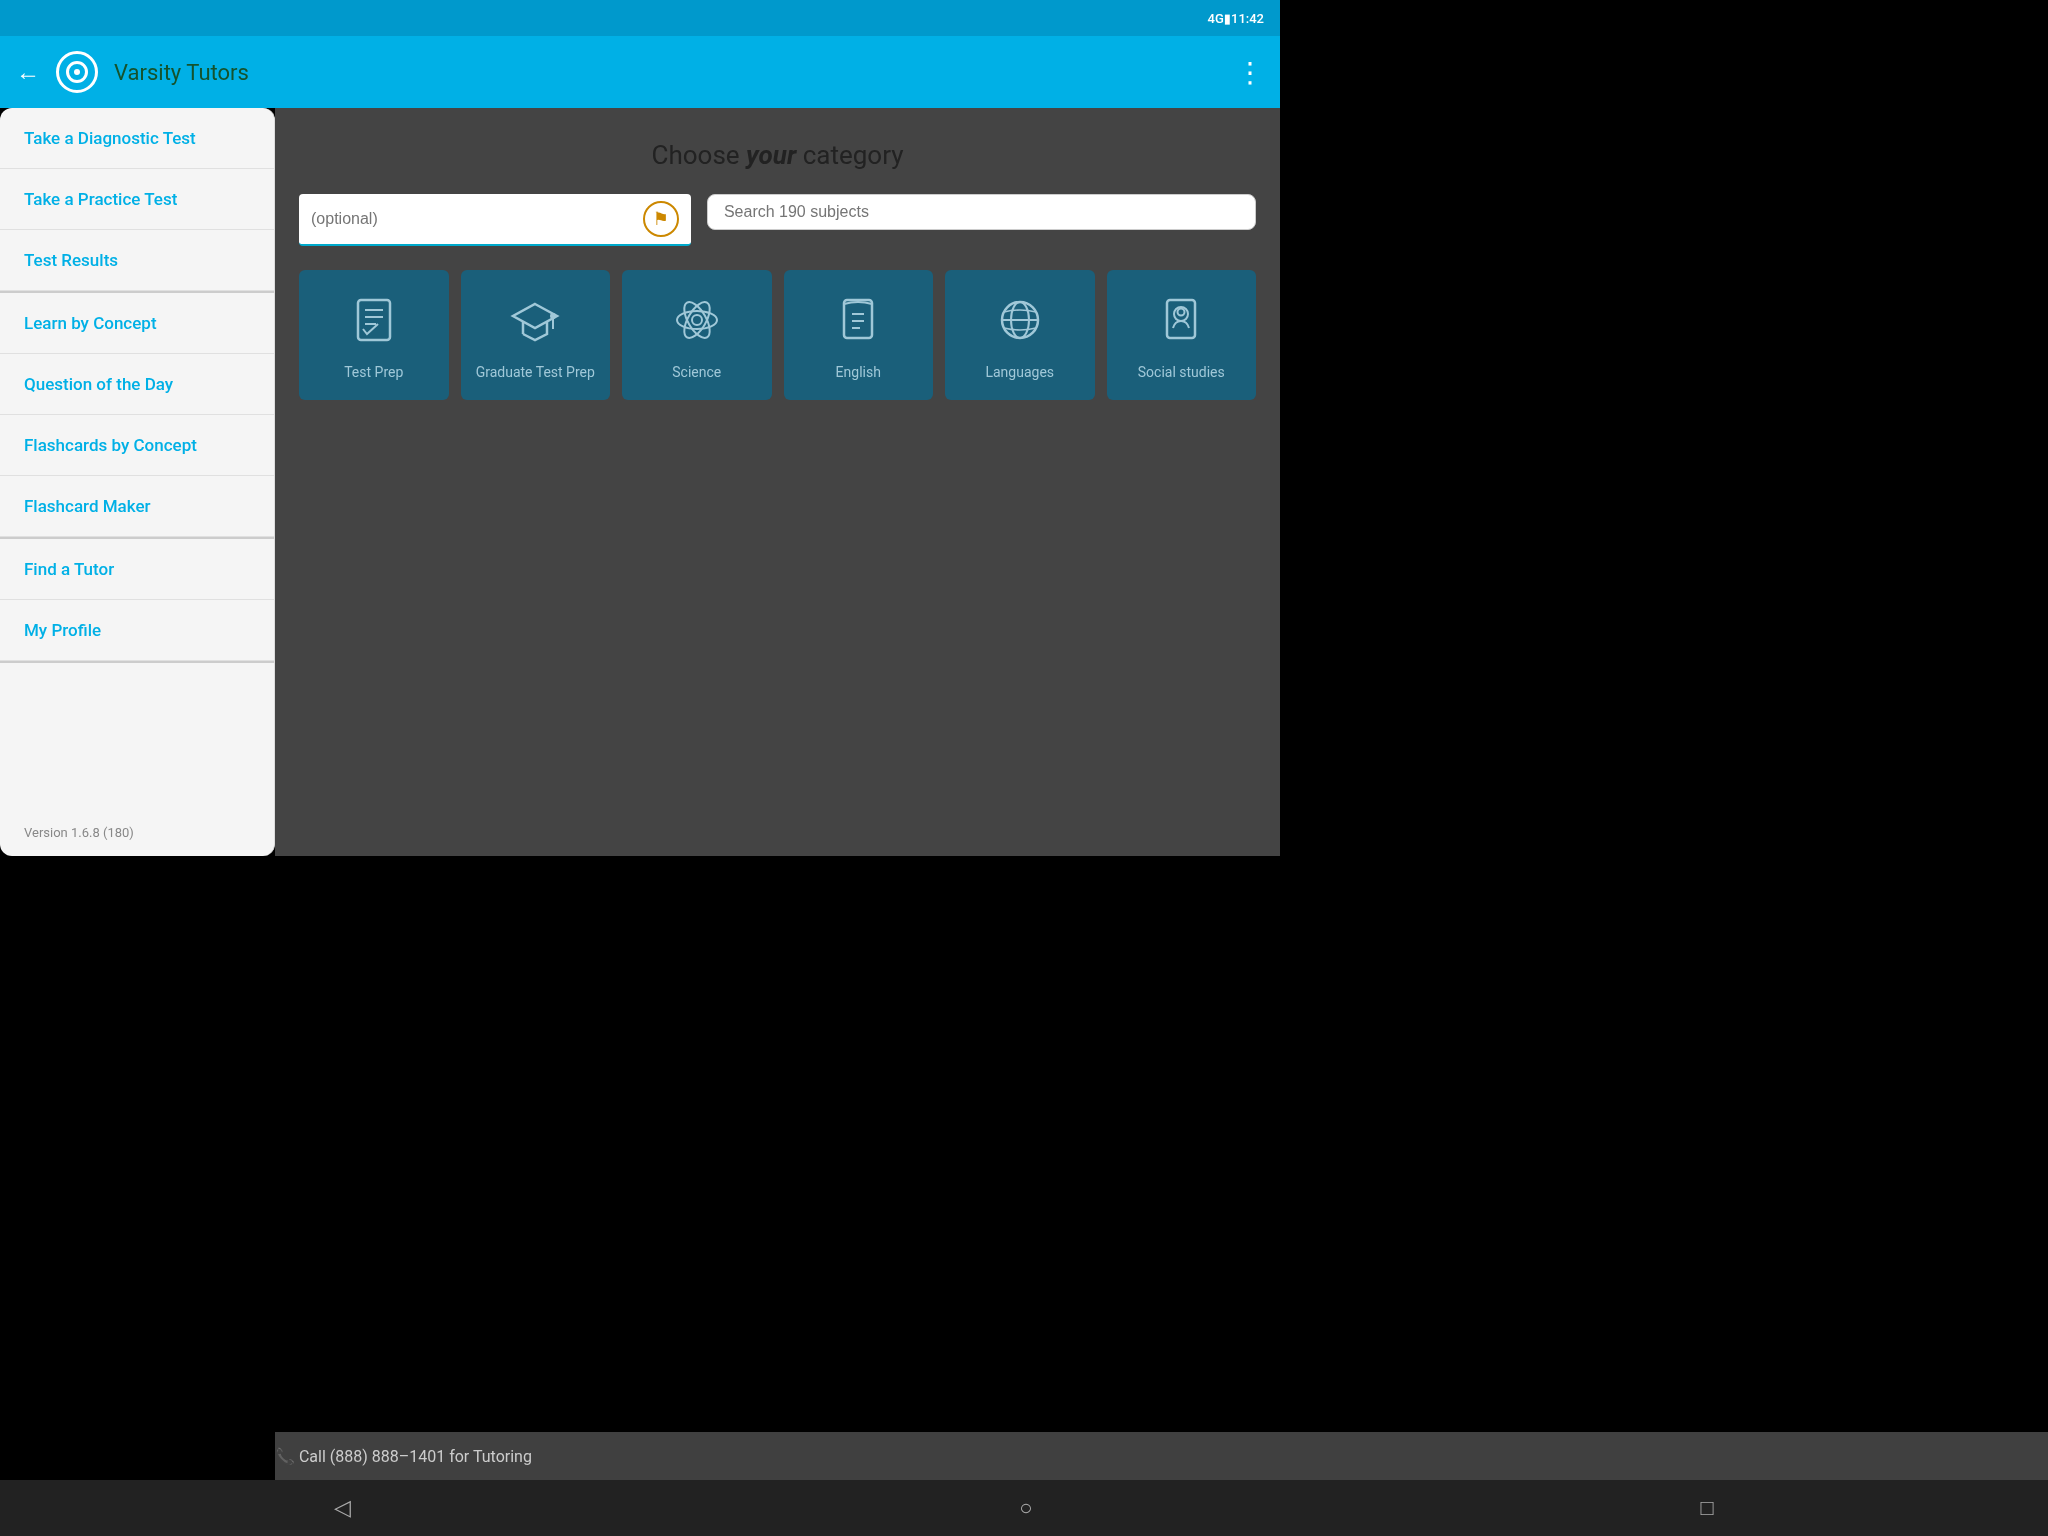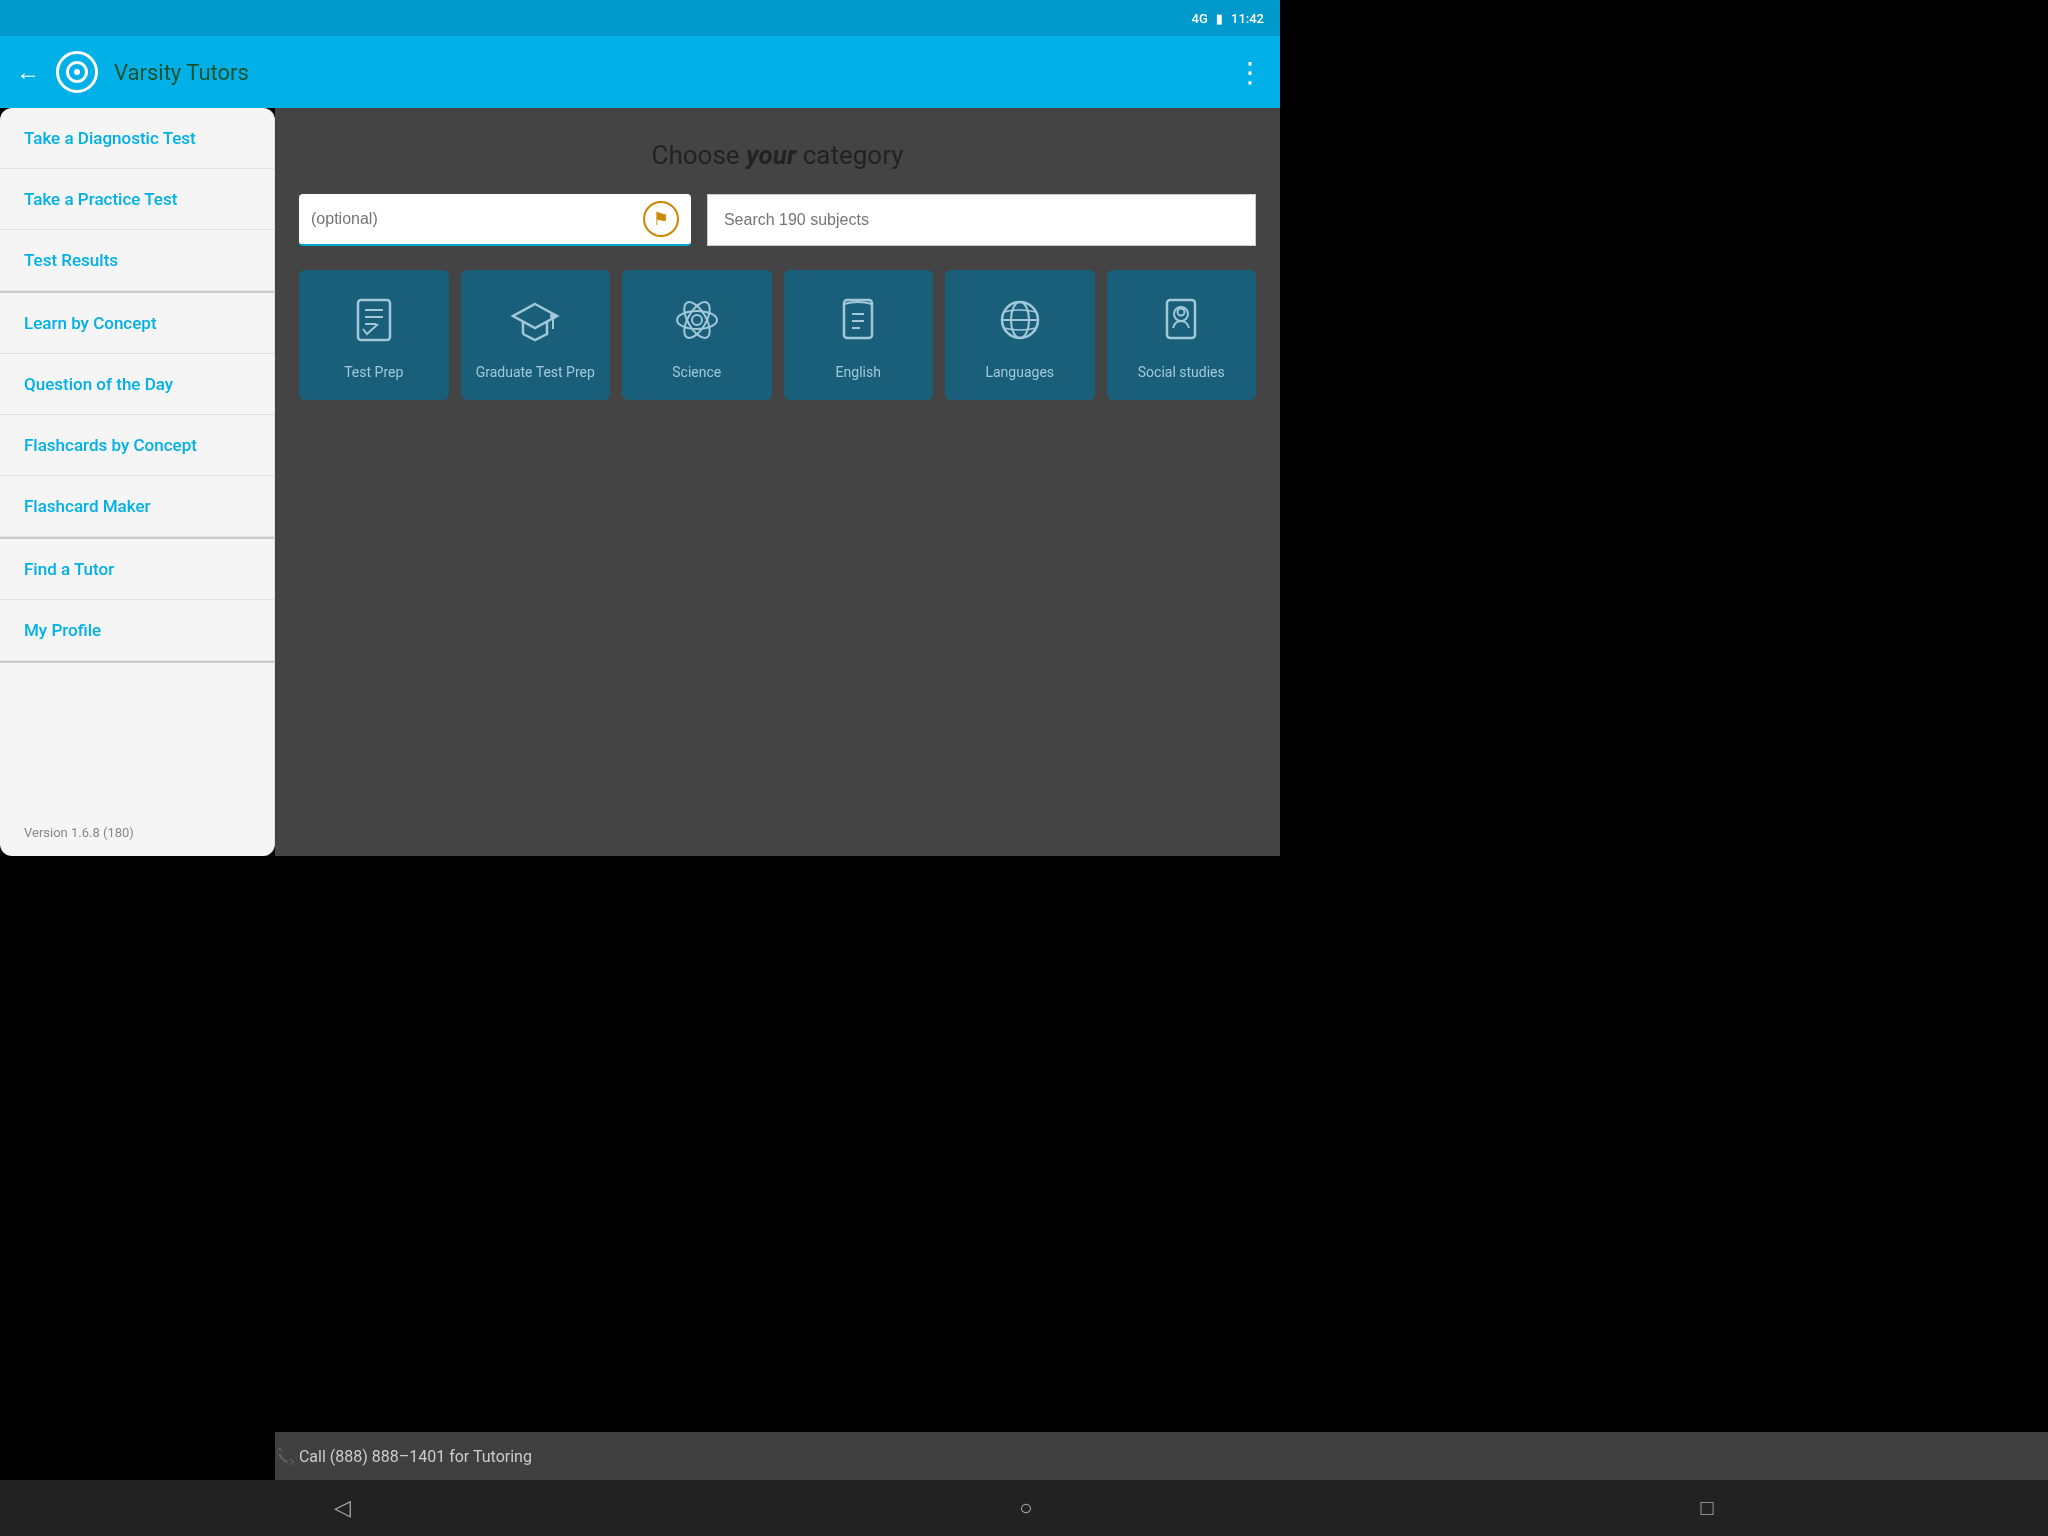--- a/index.html
+++ b/index.html
@@ -3,21 +3,21 @@
   <meta charset="utf-8">
   <style>
     * { margin: 0; padding: 0; box-sizing: border-box; }
     body { width: 1280px; height: 960px; font-family: 'Roboto', Arial, sans-serif; overflow: hidden; background: #000; }
 
     
     .status-bar {
       width: 100%; height: 36px;
       background: #0099cc;
       display: flex; align-items: center; justify-content: flex-end;
-      padding: 0 16px; gap: 8px; text-align: center;
+      padding: 0 16px;  text-align: center;
     }
     .status-bar-text {
       color: #fff; font-size: 13px; font-weight: 500;
     }
 
     
     .app-bar {
       width: 100%; height: 72px;
       background: #00b0e6;
       display: flex; align-items: center; padding: 0 16px;
@@ -81,21 +81,21 @@
       flex: 1; border: none; outline: none; font-size: 16px; color: #0c4a6e;
       background: transparent;
     }
     .search-icon-btn {
       width: 36px; height: 36px; border-radius: 50%;
       border: 2px solid #cc8800; background: transparent;
       color: #cc8800; font-size: 18px; cursor: pointer;
       display: flex; align-items: center; justify-content: center;
     }
     .search-subjects {
-      flex: 1.4; height: 52px; background: #fff; border-radius: 0;
+      flex: 1.4; height: 36px; background: #fff; border-radius: 8px;
       display: flex; align-items: center; padding: 0 16px;
       border: 1px solid #ccc;
     }
     .search-subjects input {
       flex: 1; border: none; outline: none; font-size: 16px; color: #999;
       background: transparent;
     }
 
     
     .categories-row {

